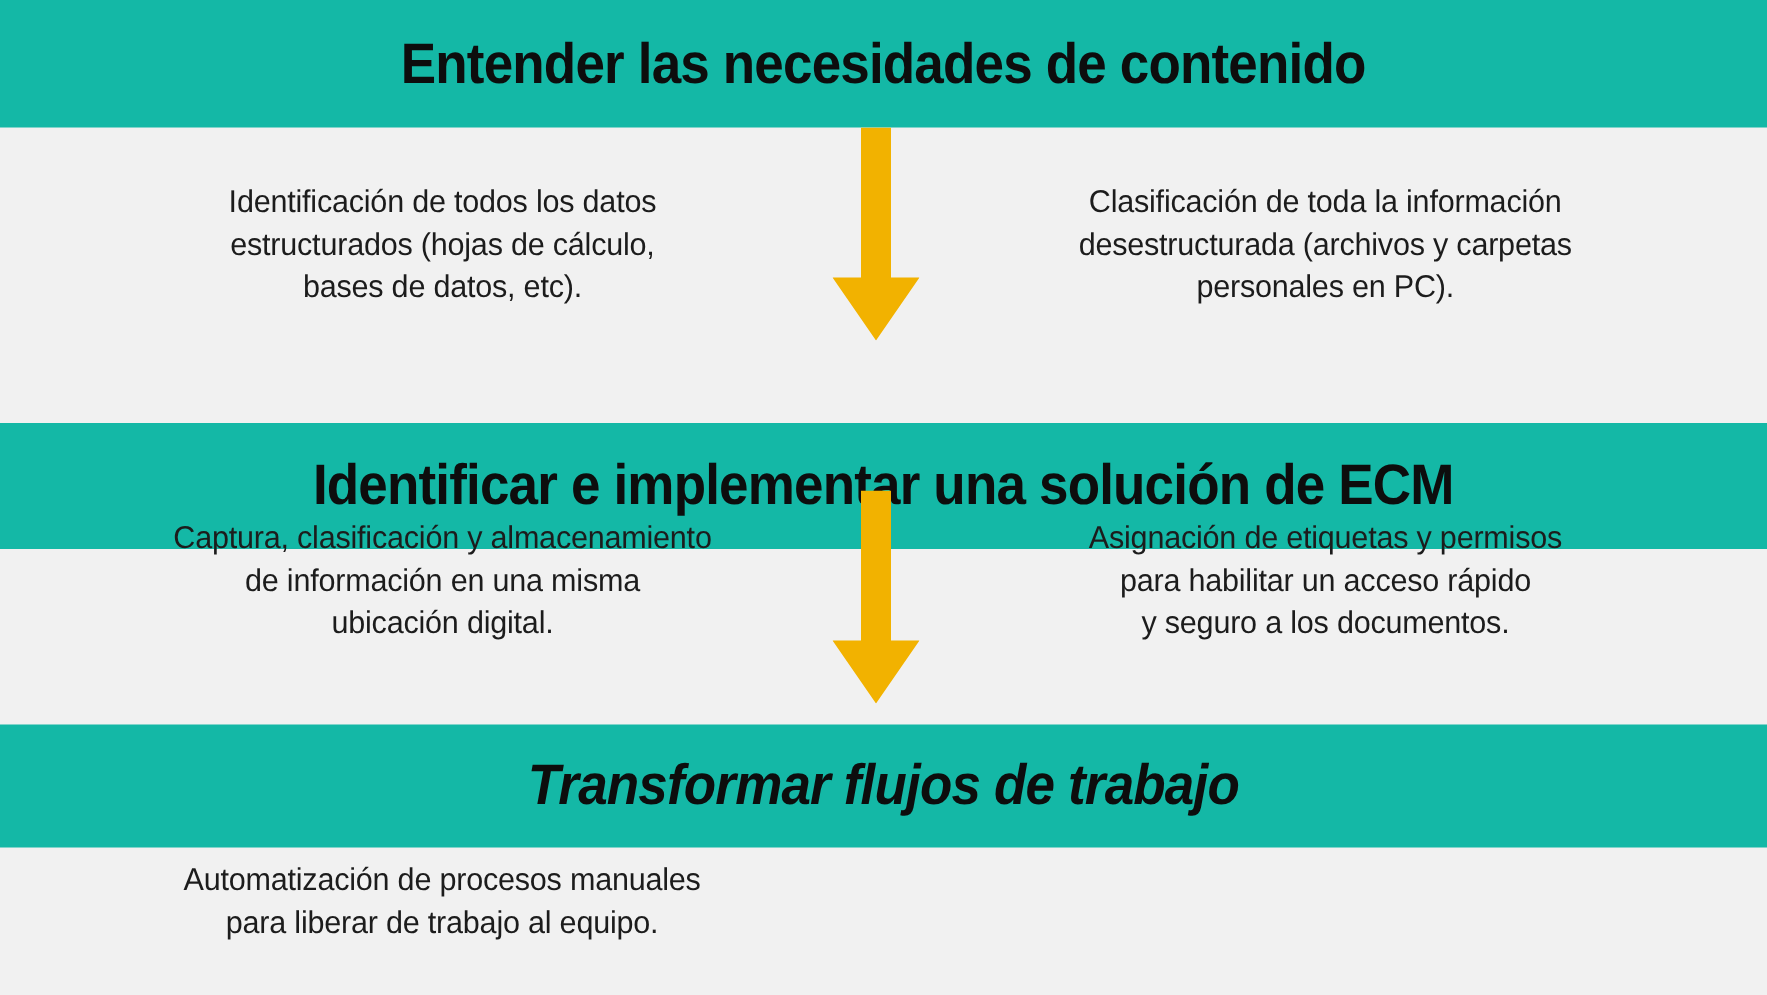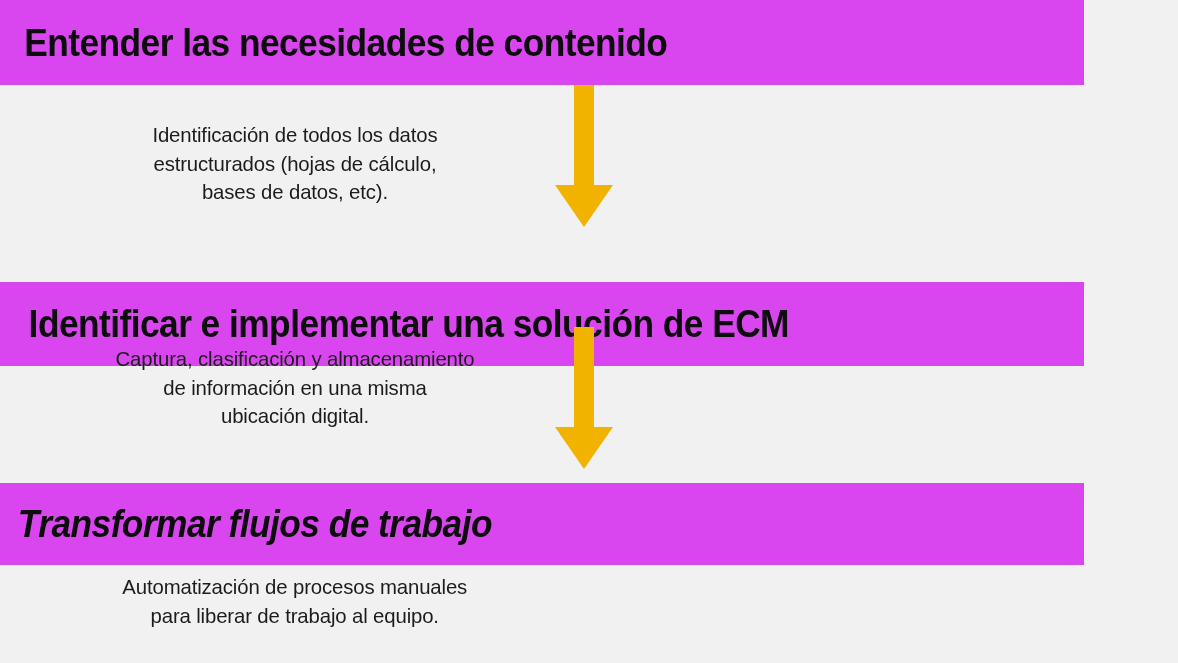--- a/index.html
+++ b/index.html
@@ -18,25 +18,25 @@
     position: relative;
     width: 1178px;
     height: 663px;
     background: #f1f1f1;
   }
 
   
   .band {
     position: absolute;
     left: 0;
-    width: 1084px;
-    background: #d946ef;
+    width: 1178px;
+    background: #14b8a6;
     display: flex;
     align-items: center;
-    justify-content: flex-start;
+    justify-content: center;
     box-sizing: border-box;
   }
   .band-1 { top: 0px;   height: 85px; }
   .band-2 { top: 243px; height: 84px; margin-top: 39px; }
   .band-3 { top: 483px; height: 82px; font-style: italic; }
 
   .band-title {
     color: #0d0d0d;
     font-family: "Liberation Sans Narrow", "Liberation Sans", sans-serif;
     font-weight: bold;
@@ -105,37 +105,47 @@
   <div class="band band-1">
     <div class="band-title">Entender las necesidades de contenido</div>
   </div>
 
   <div class="body-row row-1">
     <div class="col">
       <div class="body-text">Identificación de todos los datos
 estructurados (hojas de cálculo,
 bases de datos, etc).</div>
     </div>
+    <div class="col">
+      <div class="body-text">Clasificación de toda la información
+desestructurada (archivos y carpetas
+personales en PC).</div>
+    </div>
   </div>
 
   <div class="arrow arrow-1">
     <svg width="58" height="142" viewBox="0 0 58 142" xmlns="http://www.w3.org/2000/svg">
       <polygon points="19,0 39,0 39,100 58,100 29,142 0,100 19,100" fill="#f2b200"></polygon>
     </svg>
   </div>
 
   <div class="band band-2">
     <div class="band-title">Identificar e implementar una solución de ECM</div>
   </div>
 
   <div class="body-row row-2">
     <div class="col">
       <div class="body-text">Captura, clasificación y almacenamiento
 de información en una misma
 ubicación digital.</div>
+    </div>
+    <div class="col">
+      <div class="body-text">Asignación de etiquetas y permisos
+para habilitar un acceso rápido
+y seguro a los documentos.</div>
     </div>
   </div>
 
   <div class="arrow arrow-2">
     <svg width="58" height="142" viewBox="0 0 58 142" xmlns="http://www.w3.org/2000/svg">
       <polygon points="19,0 39,0 39,100 58,100 29,142 0,100 19,100" fill="#f2b200"></polygon>
     </svg>
   </div>
 
   <div class="band band-3">

